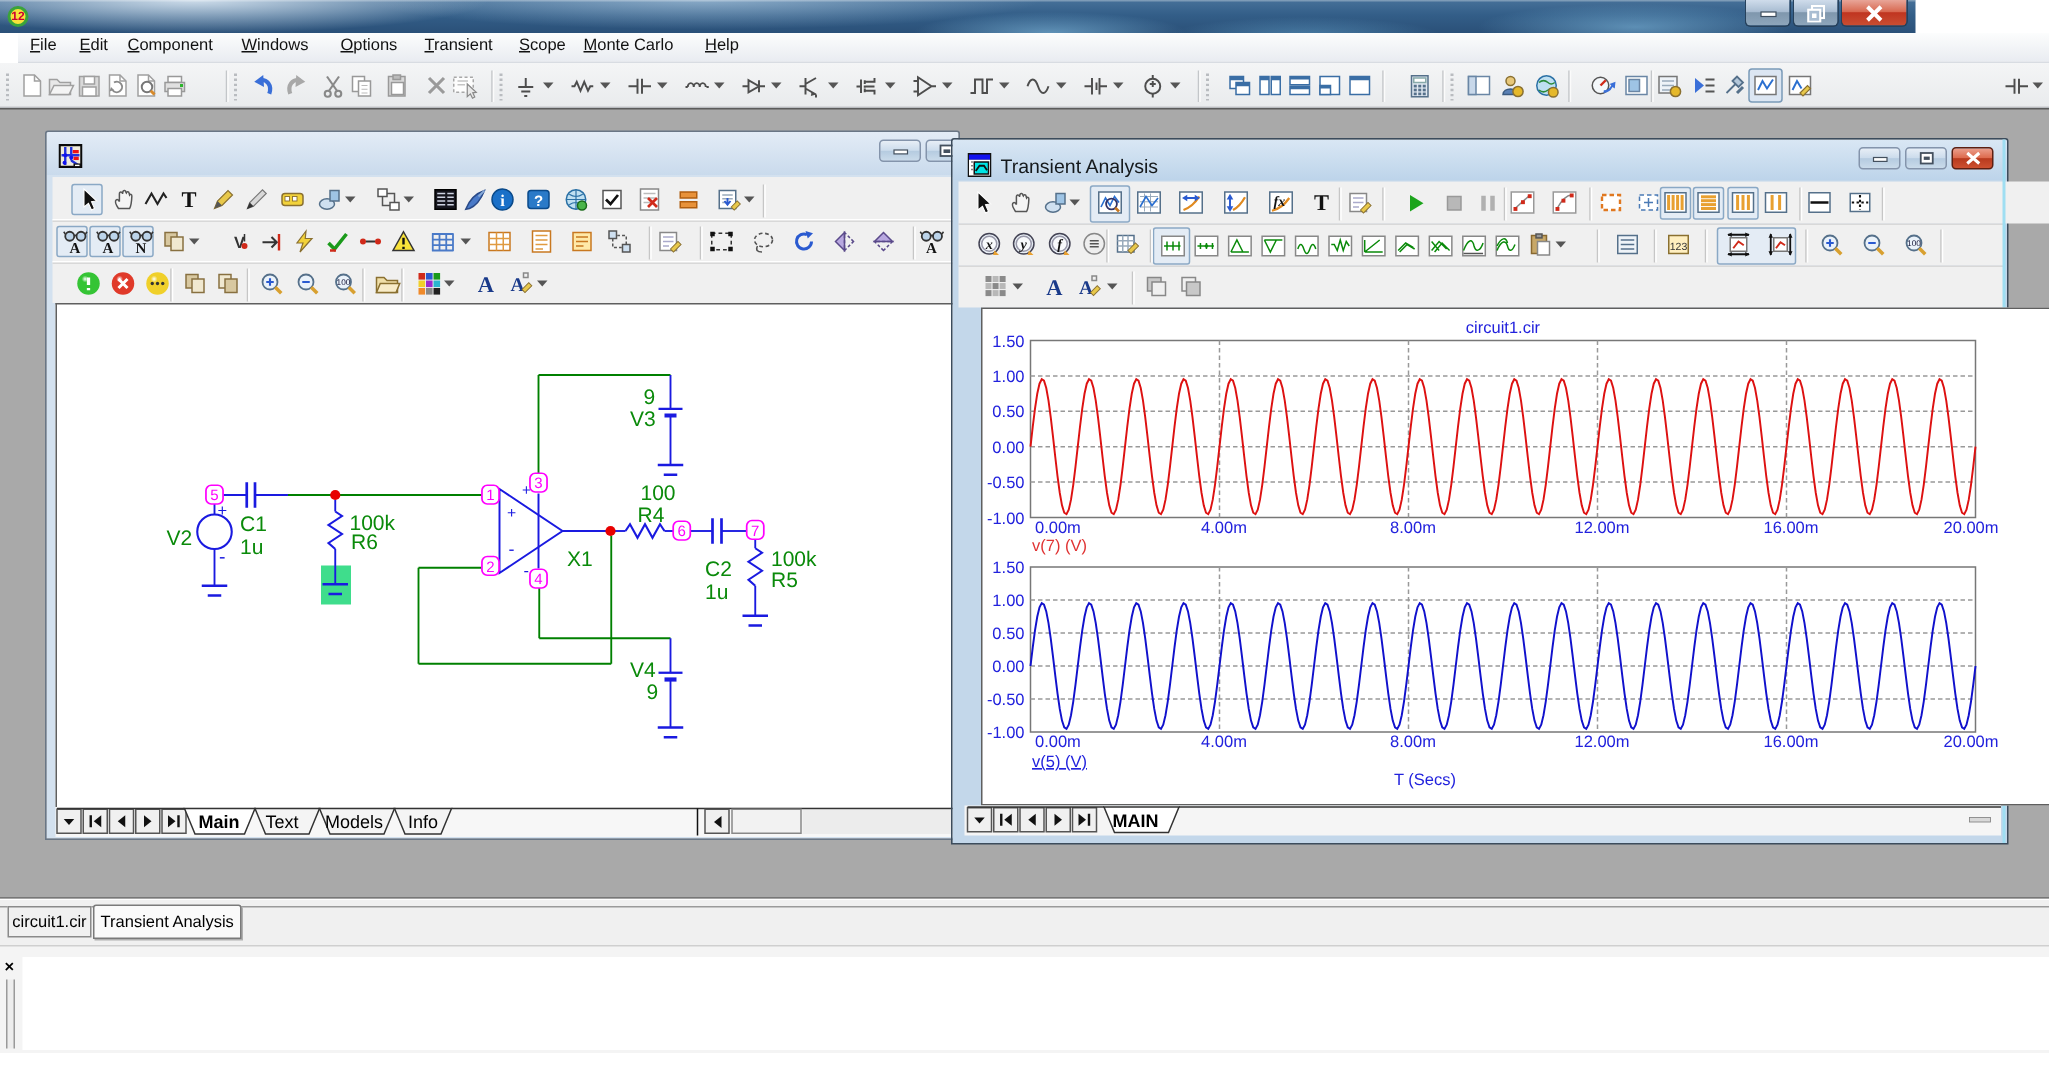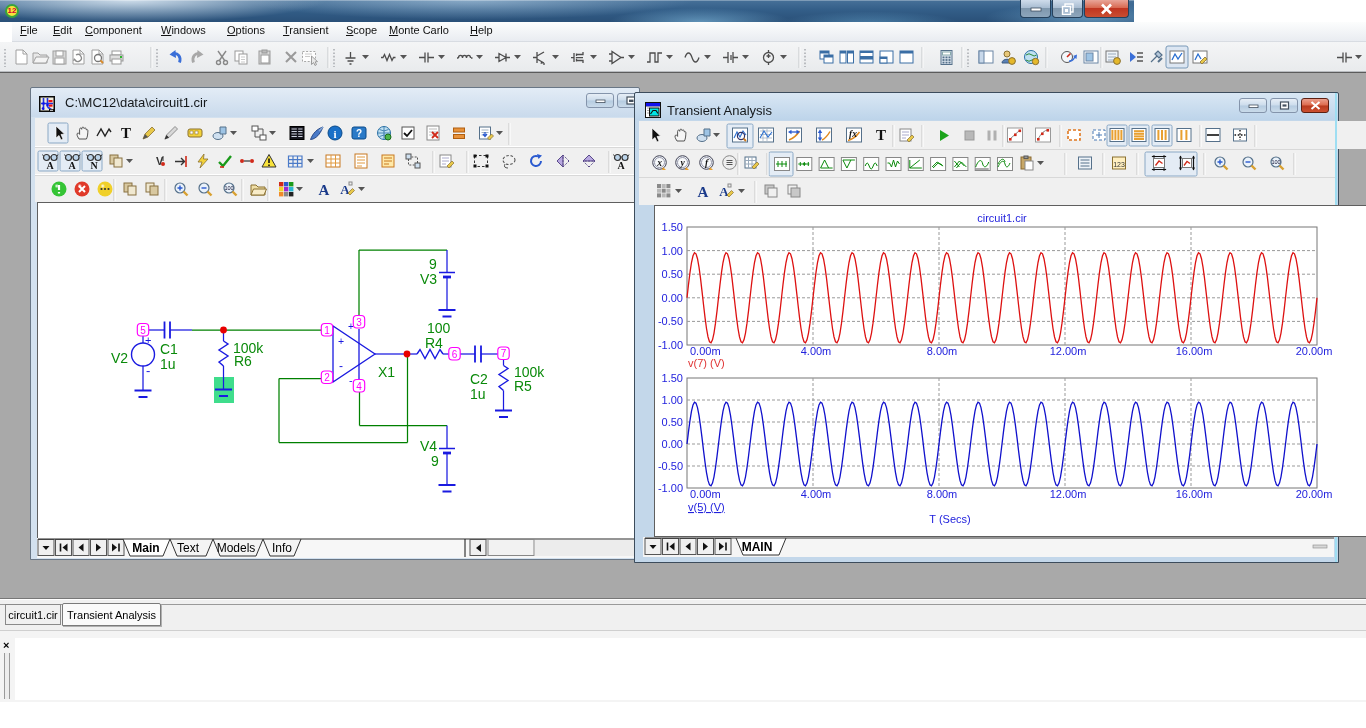--- a/index.html
+++ b/index.html
@@ -1,16 +1,16 @@
 <!DOCTYPE html>
 <html><head><meta charset="utf-8"><style>
 *{margin:0;padding:0;box-sizing:border-box}
 html,body{width:1366px;height:728px;overflow:hidden;font-family:"Liberation Sans",sans-serif;background:#fff}
 #root{position:relative;width:1366px;height:728px}
-#title{position:absolute;left:0;top:0;width:1134px;height:22px;box-shadow:inset 0 1px 0 rgba(255,255,255,.3);background:
+#title{position:absolute;left:0;top:0;width:1277px;height:22px;box-shadow:inset 0 1px 0 rgba(255,255,255,.3);background:
  radial-gradient(ellipse 280px 32px at 130px 0px,rgba(240,248,255,.8),rgba(240,248,255,0) 70%),
  radial-gradient(ellipse 320px 28px at 470px 0px,rgba(205,228,246,.5),rgba(205,228,246,0) 70%),
  radial-gradient(ellipse 130px 20px at 700px 22px,rgba(140,200,235,.55),rgba(140,200,235,0) 70%),
  radial-gradient(ellipse 150px 22px at 1090px 18px,rgba(140,200,235,.5),rgba(140,200,235,0) 70%),
  radial-gradient(ellipse 130px 18px at 870px 24px,rgba(120,190,230,.4),rgba(120,190,230,0) 70%),
  linear-gradient(180deg,#477199 0%,#335e88 45%,#2a5078 100%); padding-left: 28px;}
 #title .txt{position:absolute;left:24px;top:3px;font-size:13px;color:#0b0b0b}
 #mcicon{position:absolute;left:5px;top:4px;width:14px;height:14px;border-radius:50%;background:#f8e23a;border:2px solid #3aa33a;display:flex;align-items:center;justify-content:center;font-size:8px;font-weight:bold;color:#c03;line-height:1}
 .capbtns{position:absolute;top:0;right:5px;height:18px;display:flex}
 .capbtn{width:31px;height:18px;border:1px solid #26415c;border-top:none;background:linear-gradient(180deg,#cfdceb 0%,#a9bdd2 45%,#7f97ad 50%,#8ea6bc 100%);display:flex;align-items:center;justify-content:center;border-radius:0 0 4px 4px;margin-left:1px}
@@ -300,21 +300,20 @@
           <rect x="1.5" y="1.5" width="13" height="13" fill="#f0ecdc"></rect>
           <path d="M4.5 2 V14 M2 7.5 H14 M8.5 2 V11 M8.5 11 L13 14" stroke="#2233dd" stroke-width="1.6" fill="none"></path>
           <rect x="9.5" y="4" width="4" height="2.2" fill="#ee1111"></rect>
           <rect x="10" y="8.5" width="3.5" height="2.2" fill="#ee1111"></rect>
           <circle cx="4.5" cy="7.5" r="1.3" fill="#1111ee"></circle>
           <circle cx="8.5" cy="9" r="1.3" fill="#1111ee"></circle>
           <circle cx="4" cy="12.5" r="1.3" fill="#1111ee"></circle>
           <rect x="10" y="13" width="5" height="2.5" fill="#111"></rect>
           <rect x="11" y="13.8" width="3" height="0.9" fill="#fff"></rect>
         </svg>
- <div class="ctitle" style="left:34px;top:7px">C:\MC12\data\circuit1.cir</div>
  <div style="position:absolute;left:552px;top:5px;display:flex">
   <div class="cbtn">
             <svg width="11" height="8">
               <rect x="1" y="3" width="9" height="2.6" fill="#fff" stroke="#44505e" stroke-width="0.8"></rect>
             </svg>
           </div>
   <div class="cbtn">
             <svg width="11" height="9">
               <rect x="1" y="1" width="9" height="7" fill="#fff" stroke="#44505e" stroke-width="1.2"></rect>
               <rect x="3" y="3.6" width="4.5" height="2.4" fill="#44505e"></rect>

